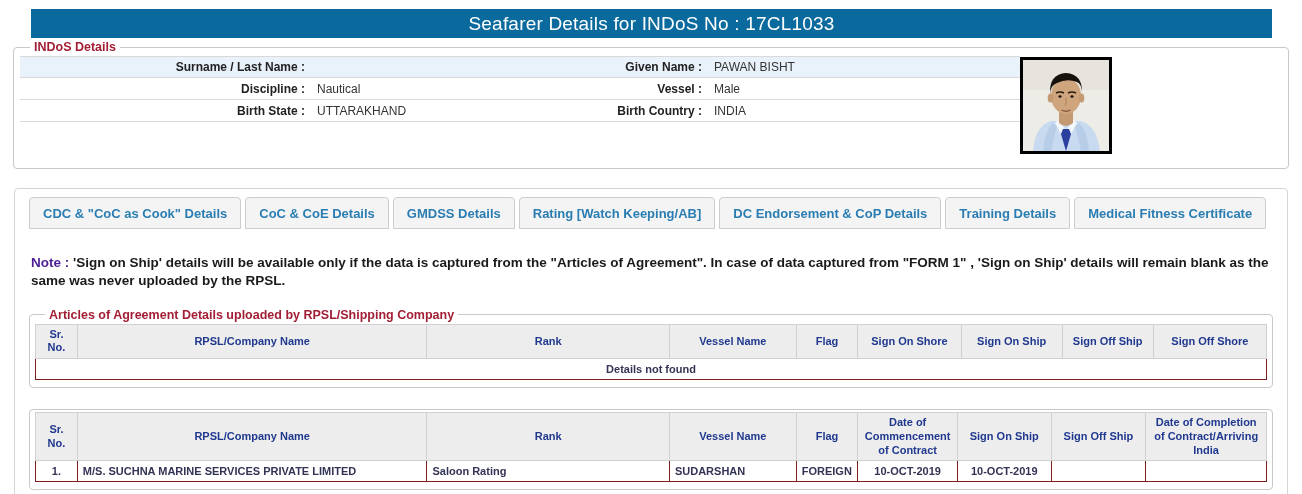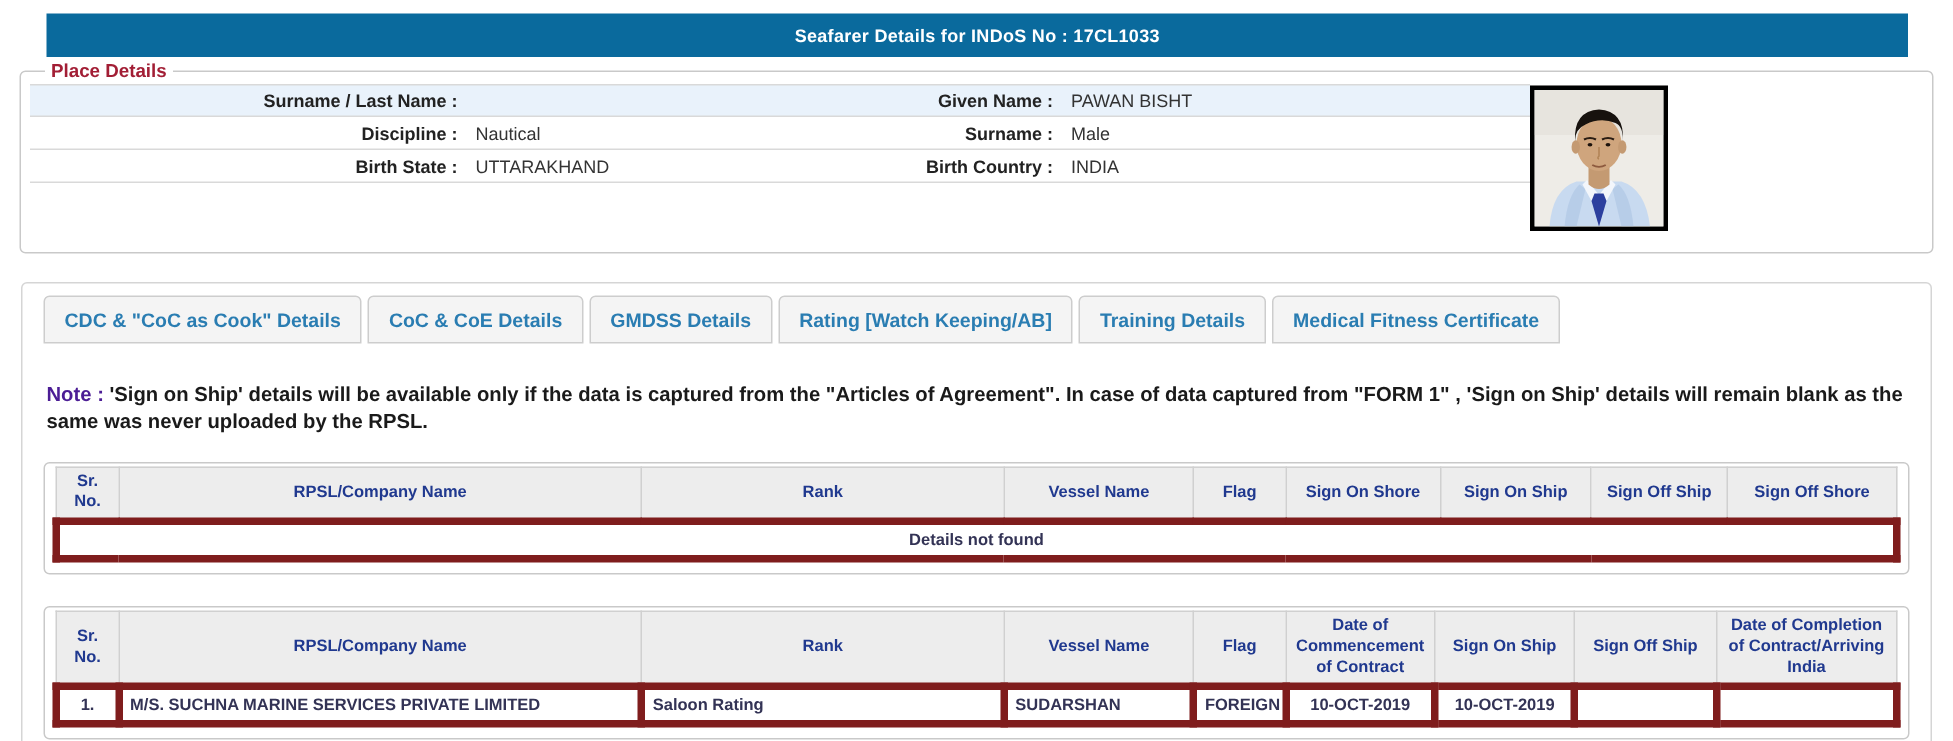--- a/index.html
+++ b/index.html
@@ -6,21 +6,21 @@
   body {
     width: 1302px; min-height: 494px; background: #ffffff;
     font-family: "Liberation Sans", "DejaVu Sans", sans-serif;
     color: #333333;
   }
   
   .title-bar {
     margin: 9px 30px 0 31px; height: 29px; background: #0a6a9d;
     display: flex; align-items: center; justify-content: center;
   }
-  .title-bar span { color: #ffffff; font-size: 12px; font-weight: bold; letter-spacing: 0.2px; }
+  .title-bar span { color: #ffffff; font-size: 19px; font-weight: normal; letter-spacing: 0.2px; }
 
   
   fieldset {
     border: 1px solid #c9c9c9; border-radius: 4px;
     margin: 0 13px; padding: 2px 6px 10px 6px; background: #ffffff;
   }
   legend {
     color: #a21e35; font-weight: bold; font-size: 12.5px;
     padding: 0 4px; margin-left: 10px;
   }
@@ -68,50 +68,50 @@
 
   
   .grid-fieldset { margin: 0 0 21px 0; padding: 2px 5px 7px 5px; border-color: #c9c9c9; }
   .grid-table { width: 100%; border-collapse: collapse; table-layout: fixed; }
   .grid-table th {
     background: #ededed; border: 1px solid #d0d0d0;
     color: #20398f; font-size: 11px; font-weight: bold;
     padding: 3px 4px; text-align: center; line-height: 1.25;
   }
   .grid-table td {
-    border: 5px solid #7f1d1d; background: #ffffff;
+    border: 1px solid #7f1d1d; background: #ffffff;
     font-size: 11px; font-weight: bold; color: #333355;
     padding: 4px 5px; height: 19px;
   }
   .not-found { color: #ff0000; text-align: center; font-size: 12px; }
   td.c { text-align: center; }
 </style>
 </head>
 <body>
 
 <div>
 
   <div class="title-bar">
     <span>Seafarer Details for INDoS No : 17CL1033</span>
   </div>
 
   <fieldset class="indos-fieldset">
-    <legend>Place Details</legend>
+    <legend>INDoS Details</legend>
     <div class="indos-body">
       <div class="indos-grid">
         <div class="indos-row alt">
           <span class="indos-label">Surname / Last Name :</span>
           <span class="indos-value"></span>
           <span class="indos-label">Given Name :</span>
           <span class="indos-value">PAWAN BISHT</span>
         </div>
         <div class="indos-row">
           <span class="indos-label">Discipline :</span>
           <span class="indos-value">Nautical</span>
-          <span class="indos-label">Surname :</span>
+          <span class="indos-label">Vessel :</span>
           <span class="indos-value">Male</span>
         </div>
         <div class="indos-row">
           <span class="indos-label">Birth State :</span>
           <span class="indos-value">UTTARAKHAND</span>
           <span class="indos-label">Birth Country :</span>
           <span class="indos-value">INDIA</span>
         </div>
       </div>
       <div class="photo-frame">
@@ -147,30 +147,32 @@
       </div>
     </div>
   </fieldset>
 
   <div class="tab-panel">
     <div class="tab-bar">
       <div class="tab">CDC &amp; "CoC as Cook" Details</div>
       <div class="tab">CoC &amp; CoE Details</div>
       <div class="tab">GMDSS Details</div>
       <div class="tab">Rating [Watch Keeping/AB]</div>
+      <div class="tab">DC Endorsement &amp; CoP Details</div>
       <div class="tab">Training Details</div>
       <div class="tab">Medical Fitness Certificate</div>
     </div>
 
     <p class="note">
       <span class="note-label">Note :</span>
       <span>'Sign on Ship' details will be available only if the data is captured from the "Articles of Agreement". In case of data captured from "FORM 1" , 'Sign on Ship' details will remain blank as the same was never uploaded by the RPSL.</span>
     </p>
 
     <fieldset class="grid-fieldset">
+      <legend>Articles of Agreement Details uploaded by RPSL/Shipping Company</legend>
       <table class="grid-table">
         <colgroup>
           <col style="width:3.4%">
             <col style="width:28.4%">
             <col style="width:19.7%">
           <col style="width:10.3%">
             <col style="width:5%">
             <col style="width:8.4%">
           <col style="width:8.2%">
             <col style="width:7.4%">

